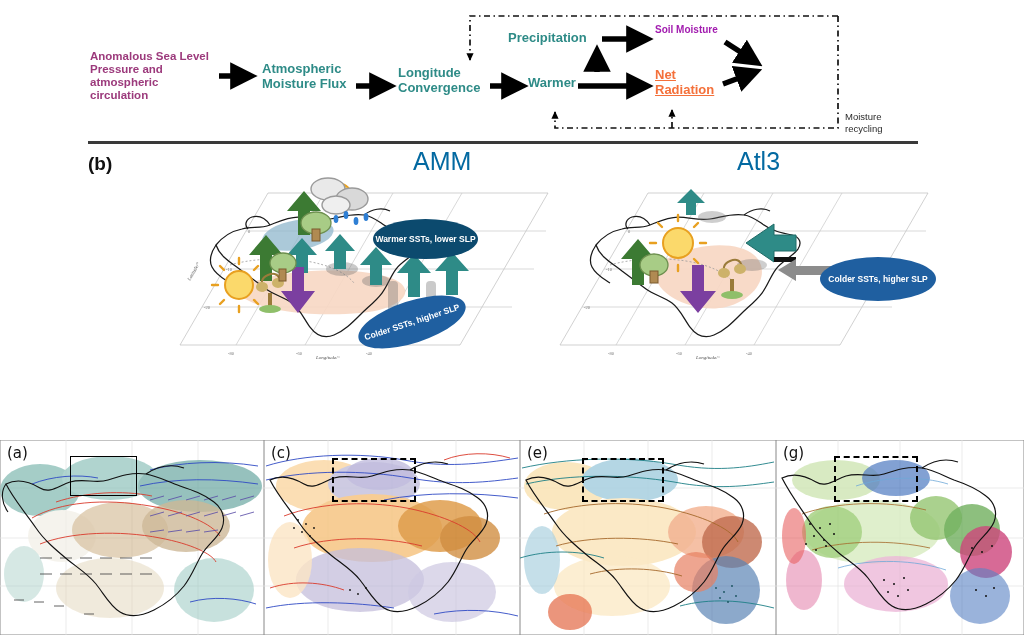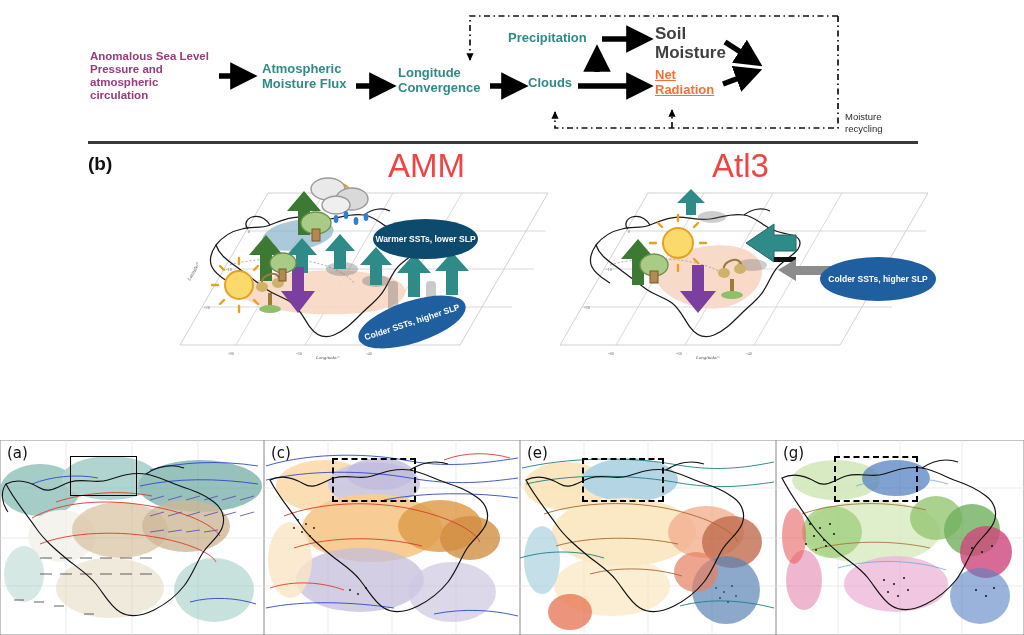--- a/index.html
+++ b/index.html
@@ -12,32 +12,32 @@
   
   #panel-a{position:absolute;left:0;top:0;width:1024px;height:145px;}
   .pa-title{position:absolute;left:88px;top:6px;font-size:21px;font-weight:bold;
             letter-spacing:-.3px;color:#111;}
   .node{position:absolute;font-weight:bold;line-height:1.12;}
   .n-slp{left:90px;top:50px;width:120px;font-size:11.5px;color:#9c3a7c;}
   .n-amf{left:262px;top:62px;width:90px;font-size:13px;color:#2e8b87;}
   .n-mc{left:398px;top:66px;width:100px;font-size:13px;color:#2e8b87;}
   .n-clouds{left:528px;top:76px;font-size:13px;color:#2e8b87;}
   .n-precip{left:508px;top:31px;font-size:13px;color:#2e8b87;}
-  .n-soil{left:655px;top:24px;width:72px;font-size:17px;color:#404040;}
+  .n-soil{left:655px;top:24px;width:72px;font-size:10px;color:#a21caf;}
   .n-net{left:655px;top:68px;width:62px;font-size:13px;color:#f4703a;text-decoration:underline;}
   .n-evap{left:758px;top:61px;font-size:16.5px;color:#3c7a33;}
   .n-recycle{left:845px;top:96px;width:70px;font-size:9.5px;font-weight:normal;
              color:#2b2b2b;line-height:1.25;margin-top:15px;}
 
   .hrule{position:absolute;left:88px;top:141px;width:830px;height:2.5px;background:#3a3a3a;}
 
   
   #panel-b{position:absolute;left:0;top:145px;width:1024px;height:295px;}
   .pb-label{position:absolute;left:88px;top:8px;font-size:19px;font-weight:bold;color:#111;}
-  .pb-title{position:absolute;font-size:33px;color:#ef4444;letter-spacing:0px;}
+  .pb-title{position:absolute;font-size:25px;color:#0369a1;letter-spacing:0px;margin-left:25px;}
   .pb-title.amm{left:388px;top:2px;}
   .pb-title.atl3{left:712px;top:2px;}
 
   .mapbox{position:absolute;overflow:hidden;}
   .ellipse{position:absolute;display:flex;align-items:center;justify-content:center;
            text-align:center;color:#fff;font-weight:bold;line-height:1.2;}
   .ell-red{background:#0c4a6e;border-radius:50%;font-size:8.5px;}
   .ell-blue{background:#1f5fa0;border-radius:50%;font-size:8.5px;}
 
   
@@ -58,21 +58,21 @@
 </head>
 <body>
 
 <div id="root">
 
   <div id="panel-a">
 
     <div class="node n-slp">Anomalous Sea Level Pressure and atmospheric circulation</div>
     <div class="node n-amf">Atmospheric Moisture Flux</div>
     <div class="node n-mc">Longitude Convergence</div>
-    <div class="node n-clouds">Clouds</div>
+    <div class="node n-clouds">Warmer</div>
     <div class="node n-precip">Precipitation</div>
     <div class="node n-soil">Soil Moisture</div>
     <div class="node n-net">Net Radiation</div>
     <div class="node n-recycle">Moisture recycling</div>
 
     <svg class="abs" style="left:0;top:0" width="1024" height="145">
       <defs>
         <marker id="ah" markerWidth="5" markerHeight="5" refX="3.6" refY="2.5" orient="auto">
           <path d="M0,0 L5,2.5 L0,5 Z" fill="#000"></path>
         </marker>

